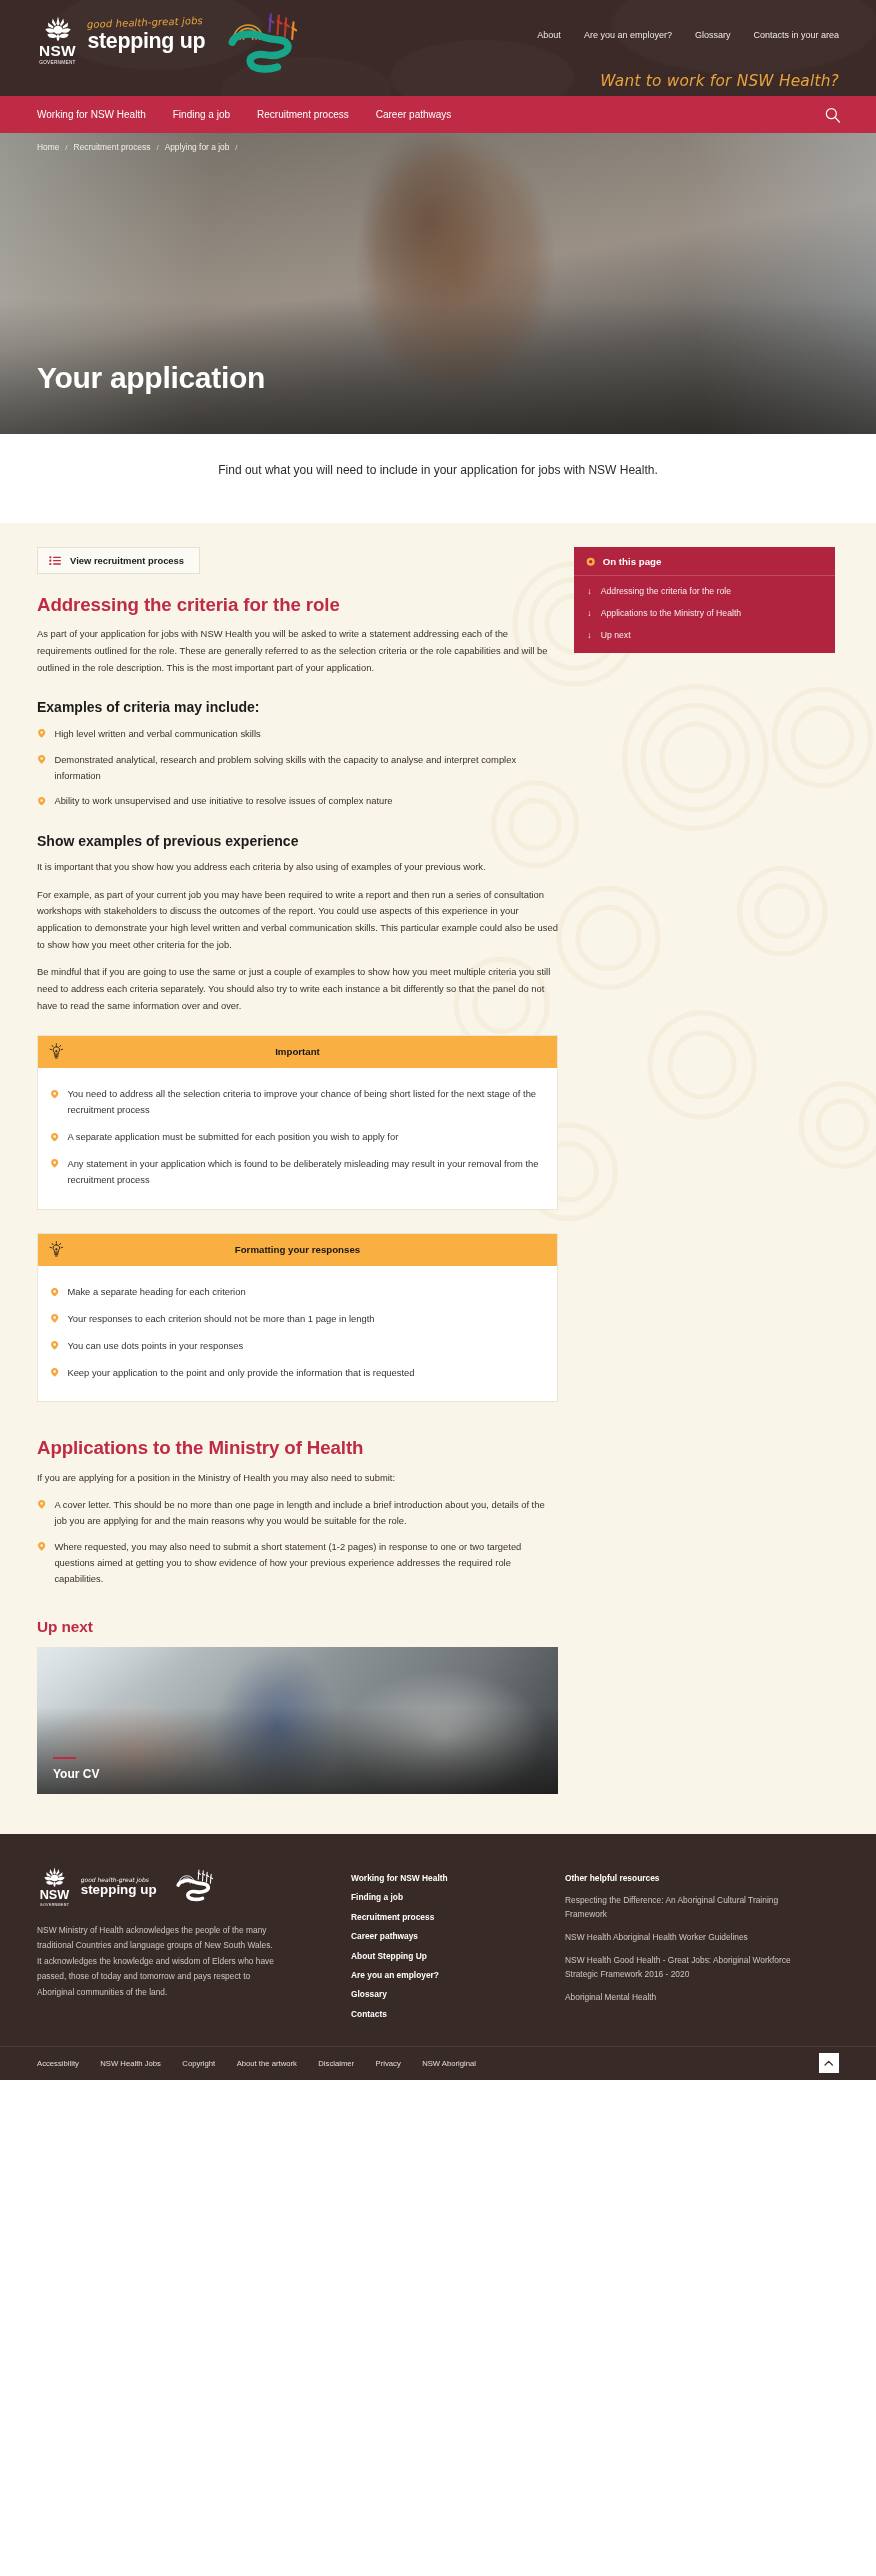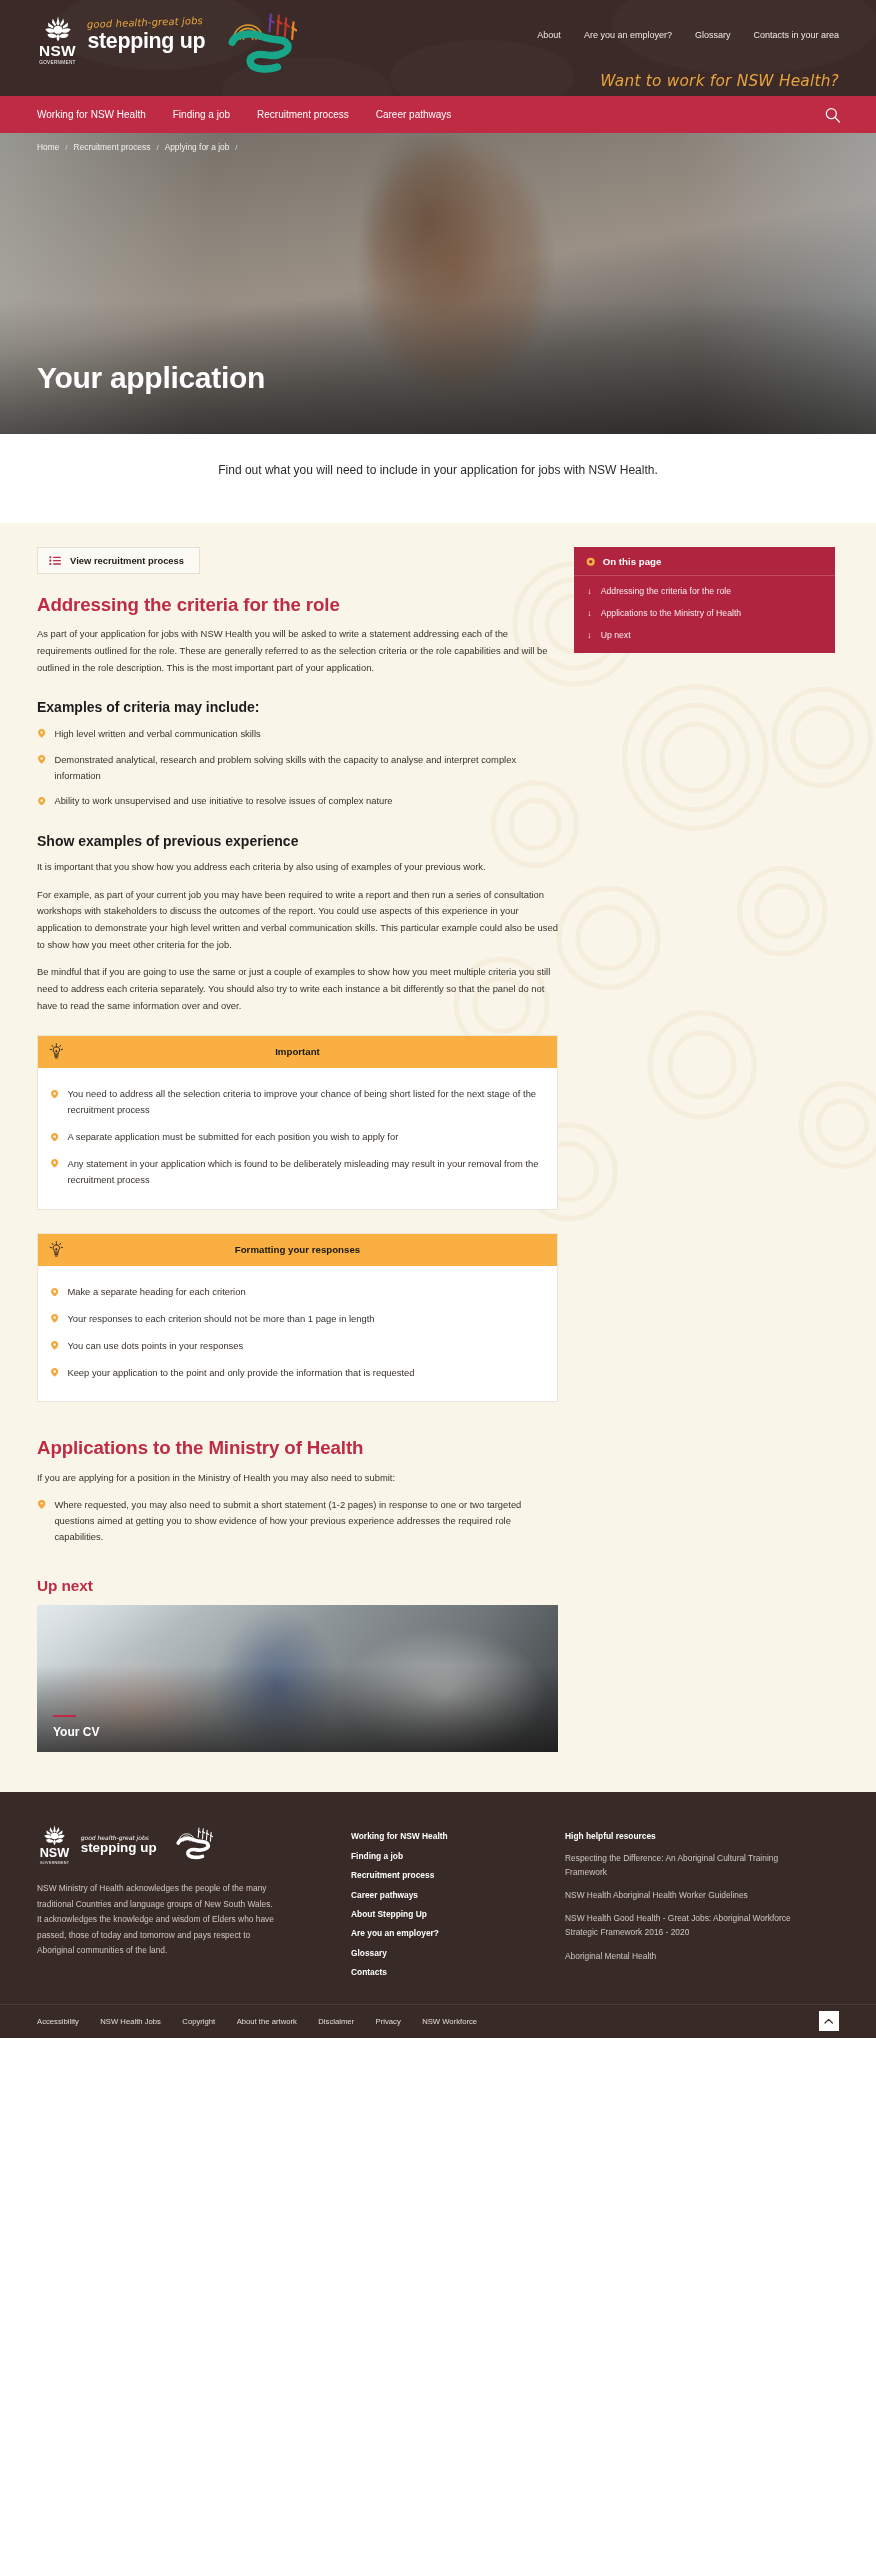--- a/index.html
+++ b/index.html
@@ -549,20 +549,21 @@
           </div>
         </div>
 
         <h2 class="sec-red" style="margin-top:35px">Applications to the Ministry of Health</h2>
         <p class="body">If you are applying for a position in the Ministry of Health you may also need to submit:</p>
         <ul class="bullets">
           <li>
             <svg class="dot" viewBox="0 0 11 13">
                 <path d="M5.5 0 C8.5 0 11 2.4 11 5.3 C11 8.4 7.3 11.5 5.5 13 C3.7 11.5 0 8.4 0 5.3 C0 2.4 2.5 0 5.5 0 Z M5.5 3.3 A2 2 0 1 0 5.5 7.3 A2 2 0 1 0 5.5 3.3 Z" fill="#f4a83b"></path>
               </svg>
+            <span>A cover letter. This should be no more than one page in length and include a brief introduction about you, details of the job you are applying for and the main reasons why you would be suitable for the role.</span>
           </li>
           <li>
             <svg class="dot" viewBox="0 0 11 13">
                 <path d="M5.5 0 C8.5 0 11 2.4 11 5.3 C11 8.4 7.3 11.5 5.5 13 C3.7 11.5 0 8.4 0 5.3 C0 2.4 2.5 0 5.5 0 Z M5.5 3.3 A2 2 0 1 0 5.5 7.3 A2 2 0 1 0 5.5 3.3 Z" fill="#f4a83b"></path>
               </svg>
             <span>Where requested, you may also need to submit a short statement (1-2 pages) in response to one or two targeted questions aimed at getting you to show evidence of how your previous experience addresses the required role capabilities.</span>
           </li>
         </ul>
 
         <h2 class="sec-red" style="font-size:15.4px;margin-top:31px;margin-bottom:5.3px">Up next</h2>
@@ -654,37 +655,37 @@
         <a href="#">Finding a job</a>
         <a href="#">Recruitment process</a>
         <a href="#">Career pathways</a>
         <a href="#">About Stepping Up</a>
         <a href="#">Are you an employer?</a>
         <a href="#">Glossary</a>
         <a href="#">Contacts</a>
       </div>
 
       <div class="f-col-res">
-        <div class="f-heading">High helpful resources</div>
+        <div class="f-heading">Other helpful resources</div>
         <a href="#">Respecting the Difference: An Aboriginal Cultural Training Framework</a>
         <a href="#">NSW Health Aboriginal Health Worker Guidelines</a>
         <a href="#">NSW Health Good Health - Great Jobs: Aboriginal Workforce Strategic Framework 2016 - 2020</a>
         <a href="#">Aboriginal Mental Health</a>
       </div>
     </div>
   </footer>
 
   <div class="footer-bottom">
     <a href="#">Accessibility</a>
     <a href="#">NSW Health Jobs</a>
     <a href="#">Copyright</a>
     <a href="#">About the artwork</a>
     <a href="#">Disclaimer</a>
     <a href="#">Privacy</a>
-    <a href="#">NSW Workforce</a>
+    <a href="#">NSW Aboriginal</a>
     <div class="back-to-top">
       <svg width="9.4" height="6.7" viewBox="0 0 14 10">
         <path d="M1.5 7.5 L7 2 L12.5 7.5" fill="none" stroke="#3b2a27" stroke-width="1.8" stroke-linecap="round" stroke-linejoin="round"></path>
       </svg>
     </div>
   </div>
 
 </div>
 
 

